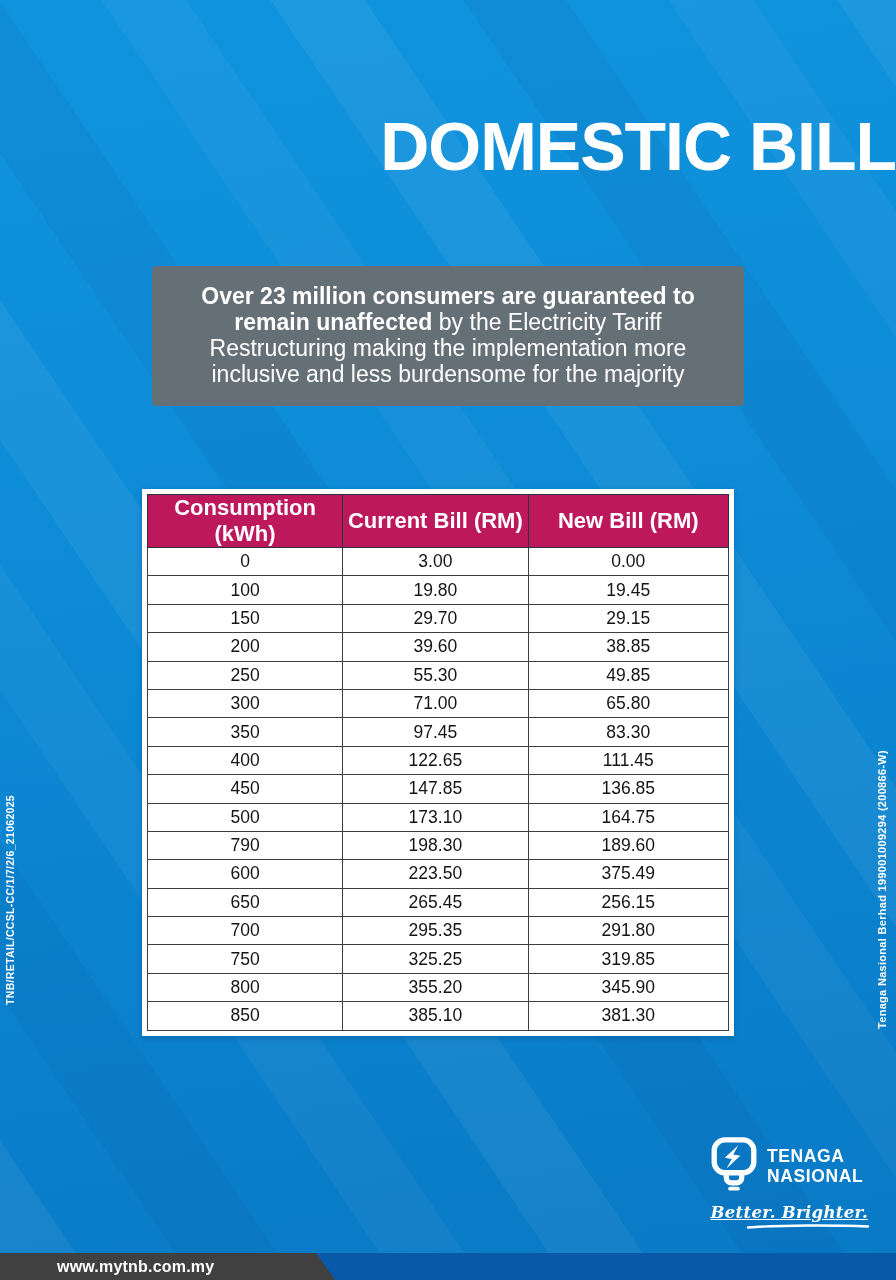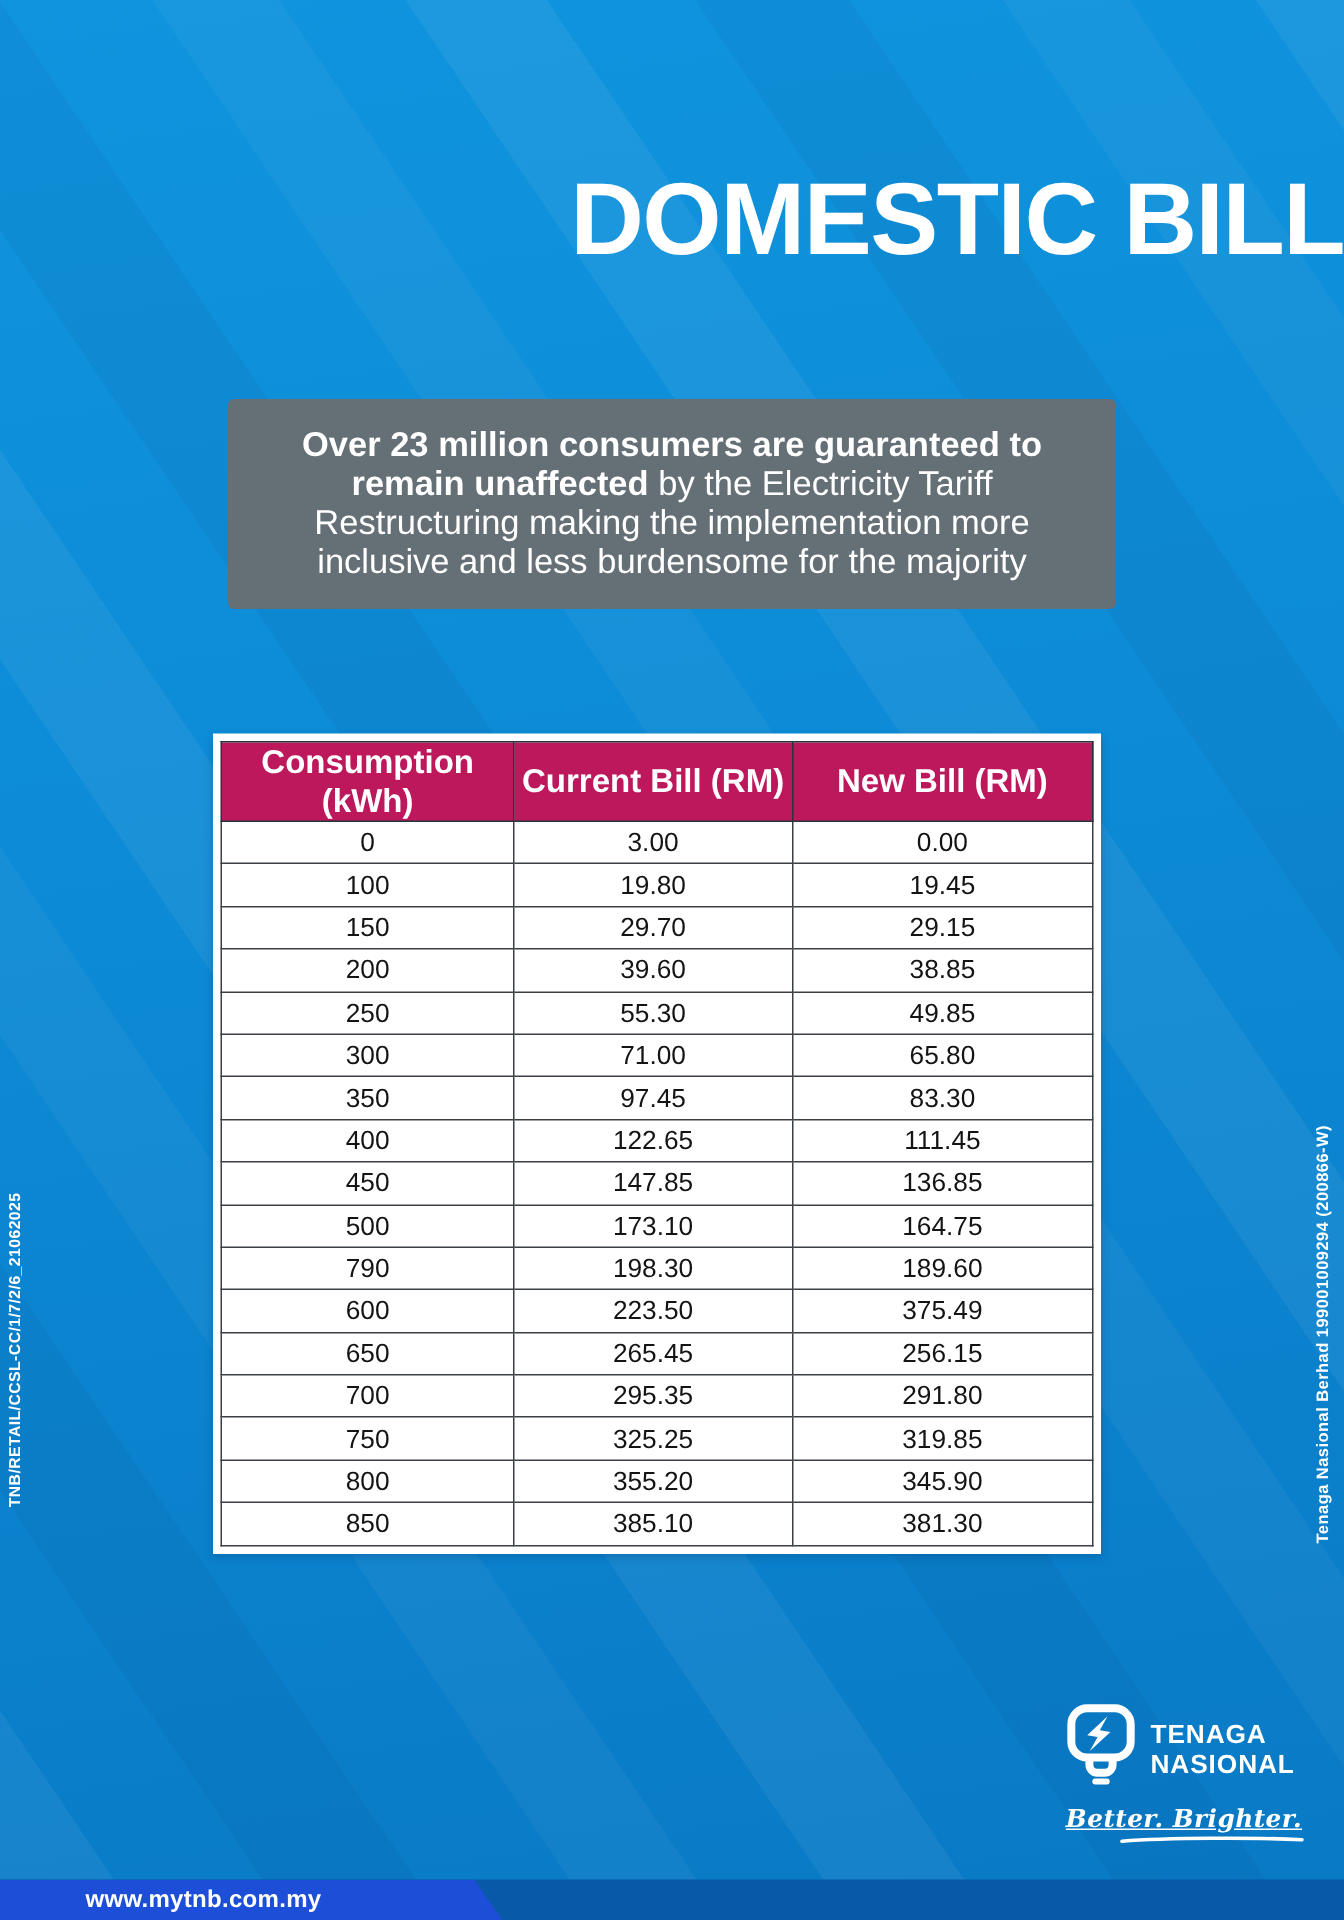--- a/index.html
+++ b/index.html
@@ -72,21 +72,21 @@
     margin-top:6px; text-align:right; color:#ffffff;
     font-family:"DejaVu Serif", serif; font-style:italic; font-weight:600;
     font-size:16.5px; letter-spacing:0.3px; padding-right:2px;text-decoration:underline;
   }
   .tagline-underline { display:block; margin:1px 0 0 auto; }
 
   
   .footer { position:absolute; left:0; bottom:0; width:896px; height:27px; background:#0859A8; }
   .footer-red {
     position:absolute; left:0; top:0; height:27px; width:340px;
-    background:#1d4ed8;
+    background:#404040;
     clip-path:polygon(0 0, 316px 0, 335px 100%, 0 100%);
     display:flex; align-items:center;
   }
   .footer-url { color:#ffffff; font-weight:700; font-size:16px; padding-left:57px; letter-spacing:0.2px; }
 </style>
 </head>
 <body>
 
 <div class="poster">
 

